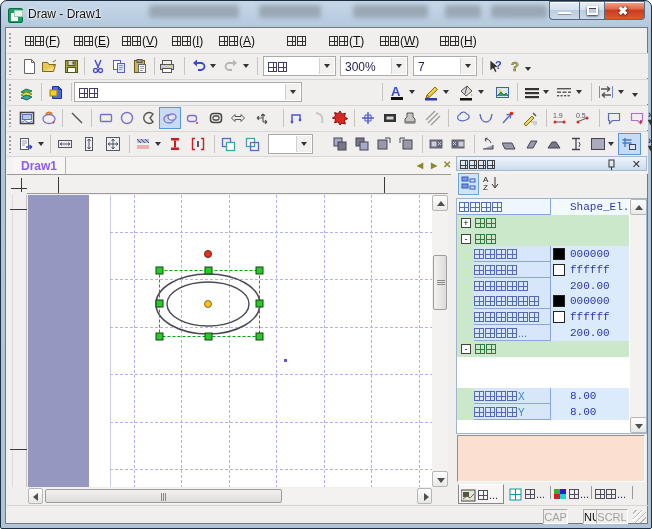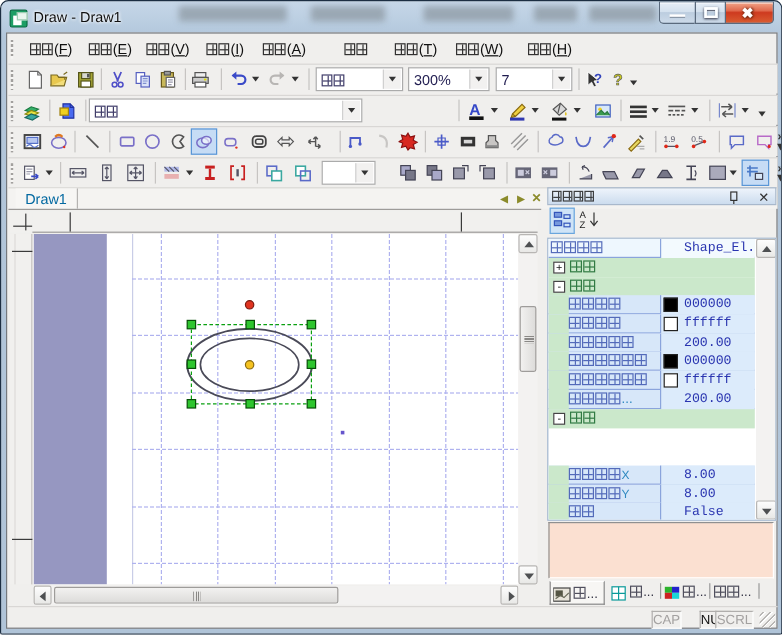--- a/index.html
+++ b/index.html
@@ -37,21 +37,21 @@
 .sep{position:absolute;top:3px;width:1px;height:18px;background:#c6c4c2}
 .ico{position:absolute;top:4px;width:17px;height:17px}
 .ico svg{position:absolute;left:0;top:0}
 .drop{position:absolute;top:10px;width:0;height:0;border:3px solid transparent;border-top:4px solid #333;border-bottom:none}
 .combo{position:absolute;top:2px;height:20px;background:#fff;border:1px solid #ababab;font-size:12px}
 .combo .tx{position:absolute;left:4px;top:3px;color:#201c50}
 .combo .btn{position:absolute;right:1px;top:1px;width:15px;height:16px;background:#f2f1f0;border-left:1px solid #d0d0d0}
 .combo .btn:after{content:"";position:absolute;left:4px;top:6px;border:3.5px solid transparent;border-top:4px solid #333;border-bottom:none}
 
 #tabbar{position:absolute;left:1px;top:128px;width:641px;height:18px;background:#f4f3f1;border-top:1px solid #d9d7d5}
-#tab1{position:absolute;left:6px;top:0;height:17px;padding:2px 8px 0 8px;background:#f7f6f4;border-right:1px solid #b5b3b1;font-size:12px;font-weight:normal;color:#0369a1}
+#tab1{position:absolute;left:6px;top:0;height:17px;padding:2px 8px 0 8px;background:#f7f6f4;border-right:1px solid #b5b3b1;font-size:12px;font-weight:bold;color:#8b5cf6}
 .tbtn{position:absolute;top:4px;font-size:8px;color:#8b8b2b;font-weight:bold}
 
 #lpane{position:absolute;left:1px;top:146px;width:444px;height:331px;background:#f0efed;border-top:1px solid #9d9b99}
 #rpane{position:absolute;left:450px;top:128px;width:191px;height:349px}
 #statusbar{position:absolute;left:1px;top:477px;width:641px;height:20px;border-top:1px solid #d9d7d5}
 
 #corner{position:absolute;left:1px;top:1px;width:19px;height:18px;background:#f1f0ee}
 #corner:before{content:"";position:absolute;left:13px;top:2px;width:1px;height:14px;background:#3a3a3a}
 #corner:after{content:"";position:absolute;left:3px;top:12px;width:16px;height:1px;background:#3a3a3a}
 #hruler{position:absolute;left:20px;top:1px;width:421px;height:18px;background:#f1f0ee;border-bottom:1px solid #9d9b99}
@@ -811,27 +811,20 @@
             <span class="lbl"><span class="c"></span><span class="c"></span><span class="c"></span><span class="c"></span><span style="color:#2f89c0;font-size:10px">X</span></span>
             <span class="val">
               <span class="vtx">8.00</span>
             </span>
           </div>
      <div class="prow" style="top:204.5px;background:#d7e7f9">
             <span class="marg"></span>
             <span class="lbl"><span class="c"></span><span class="c"></span><span class="c"></span><span class="c"></span><span style="color:#2f89c0;font-size:10px">Y</span></span>
             <span class="val">
               <span class="vtx">8.00</span>
-            </span>
-          </div>
-     <div class="prow" style="top:220.2px;background:#d7e7f9">
-            <span class="marg"></span>
-            <span class="lbl"><span class="c"></span><span class="c"></span></span>
-            <span class="val">
-              <span class="vtx">False</span>
             </span>
           </div>
      <div id="rpsb">
       <div class="sbtn" style="left:0;top:0;width:17px;height:16px">
               <span style="position:absolute;left:4px;top:5px;border:4px solid transparent;border-bottom:5px solid #4e5052;border-top:none;width:0;height:0;display:block"></span>
             </div>
       <div class="sbtn" style="left:0;top:218px;width:17px;height:16px">
               <span style="position:absolute;left:4px;top:6px;border:4px solid transparent;border-top:5px solid #4e5052;border-bottom:none;width:0;height:0;display:block"></span>
             </div>
      </div>

